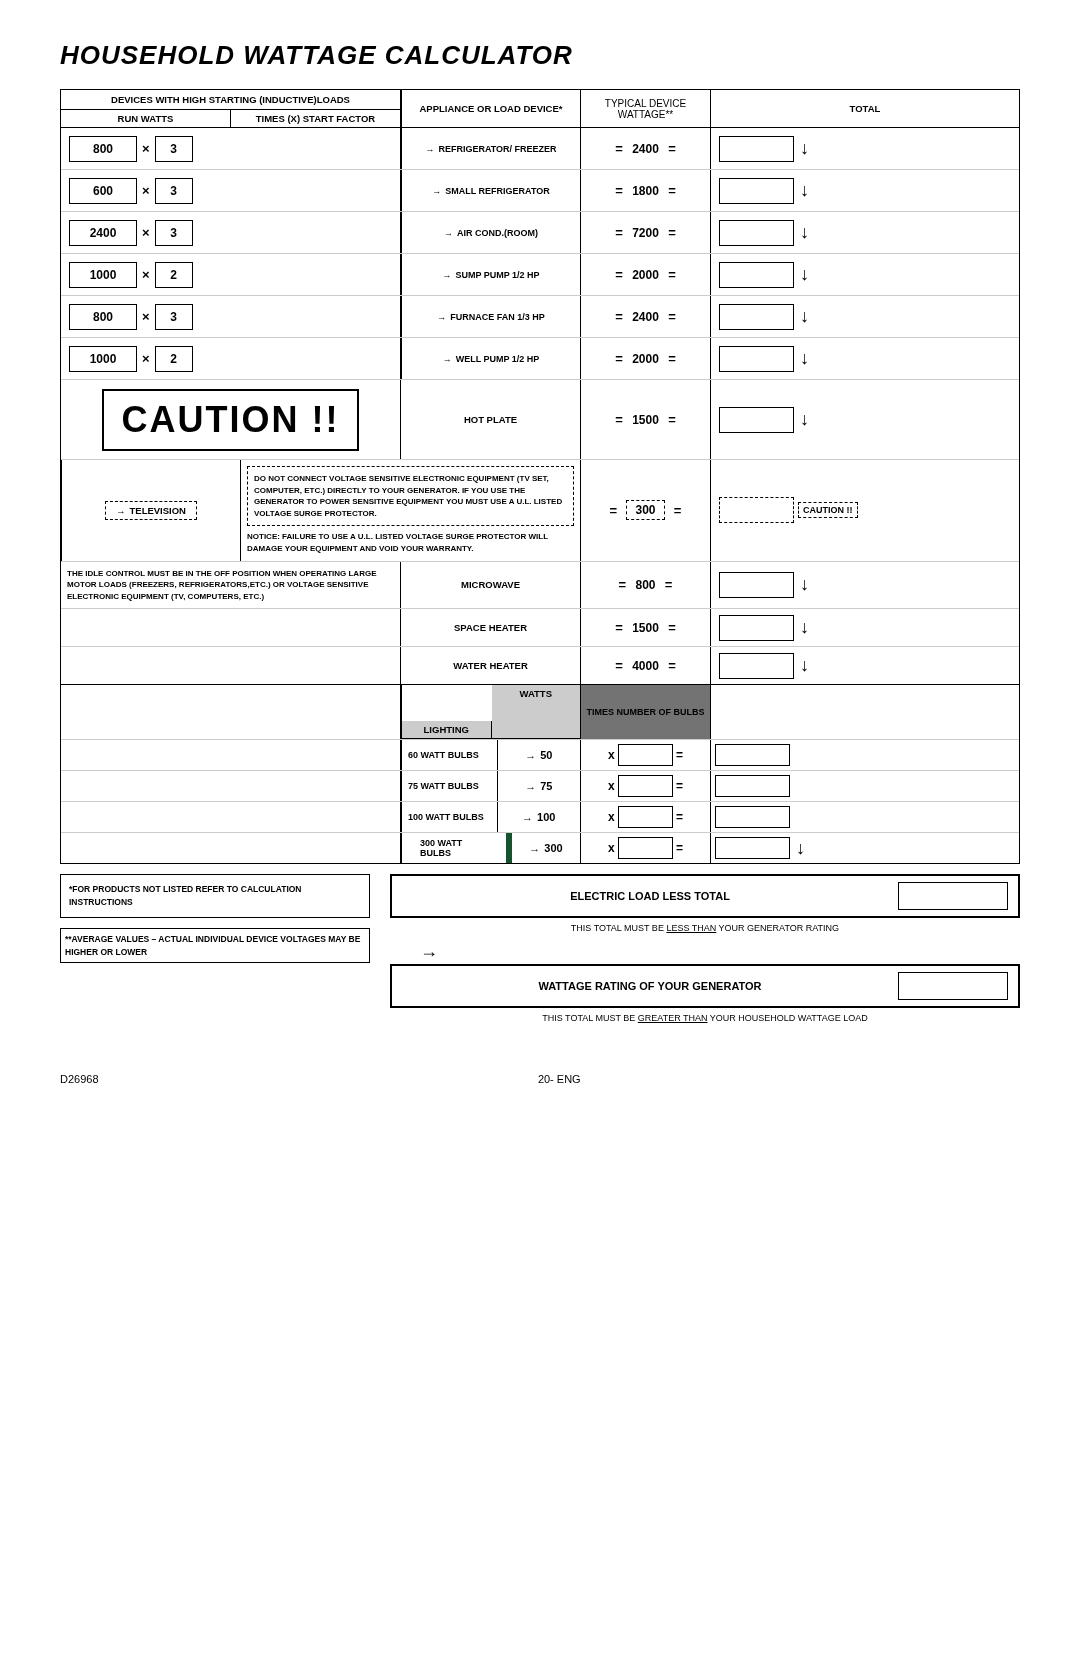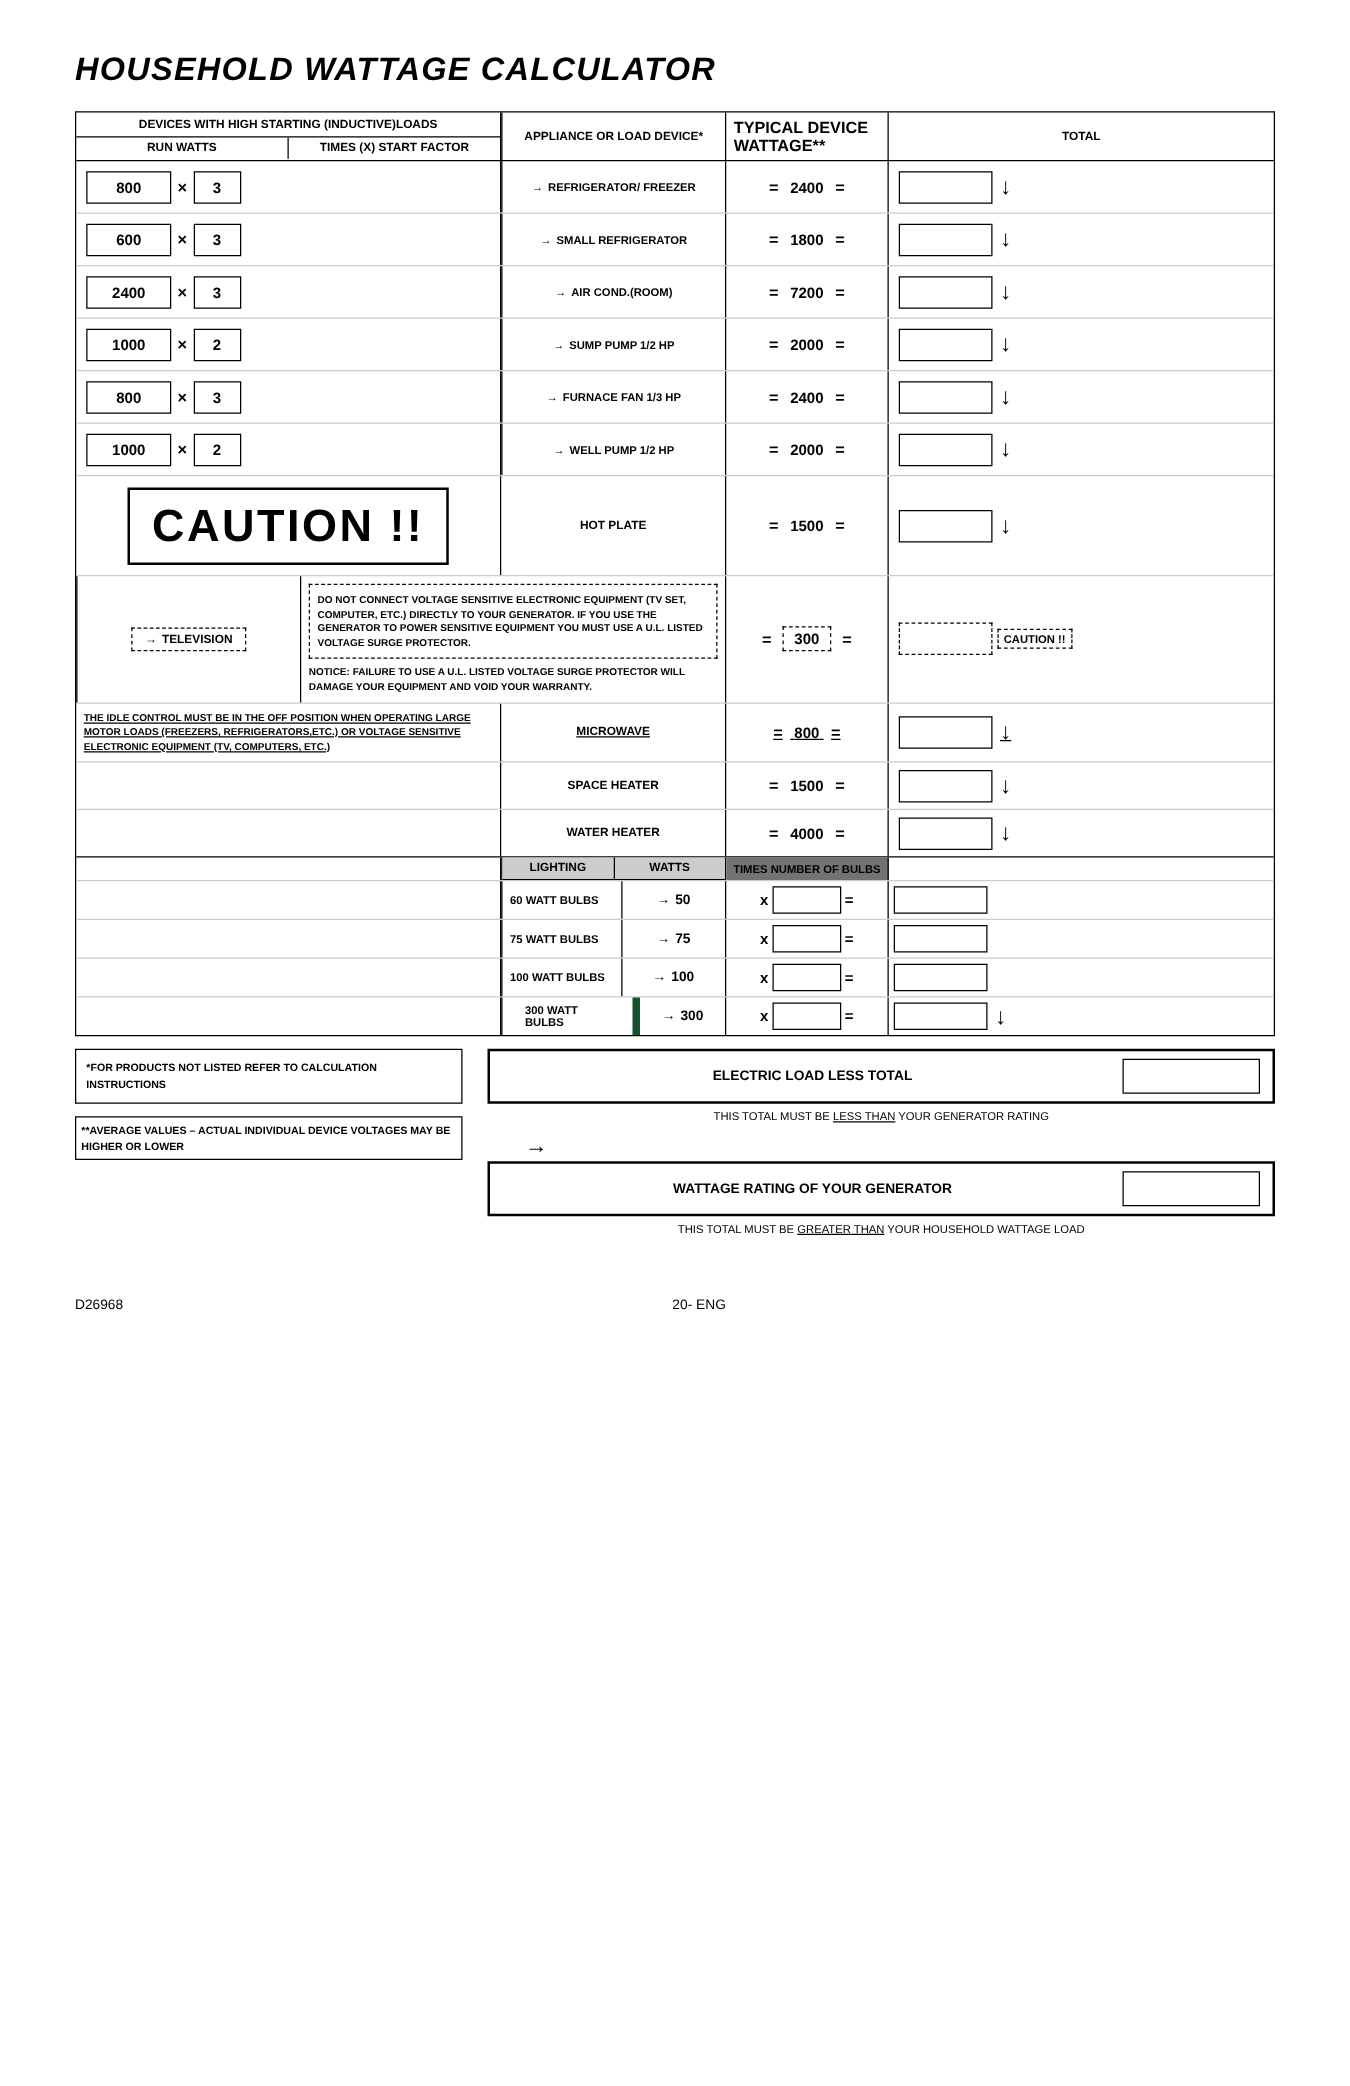--- a/index.html
+++ b/index.html
@@ -79,23 +79,23 @@
       font-weight: bold;
       font-size: 9.5px;
       padding: 4px 6px;
       display: flex;
       align-items: center;
       justify-content: center;
     }
     .hdr-wattage {
       flex: 0 0 130px;
       border-right: 1.5px solid #000;
-      text-align: left;
-      font-weight: bold;
-      font-size: 13px;
+      text-align: center;
+      font-weight: normal;
+      font-size: 10px;
       padding: 4px 6px;
       display: flex;
       align-items: center;
       justify-content: center;
     }
     .hdr-total {
       flex: 1;
       text-align: center;
       font-weight: bold;
       font-size: 9.5px;
@@ -383,21 +383,21 @@
         <span class="eq-sign">=</span>&nbsp;
         <span style="border:1.5px dashed #000;padding:2px 8px;">300</span>&nbsp;
         <span class="eq-sign">=</span>
       </div>
       <div style="flex:1;display:flex;align-items:center;padding:4px;">
         <div style="border:1.5px dashed #000;width:75px;height:26px;margin-left:4px;"></div>
         <div style="margin-left:4px;font-size:9px;font-weight:bold;border:1.5px dashed #000;padding:2px 4px;">CAUTION !!</div>
       </div>
     </div>
 
-    <div style="display:flex;border-bottom:0.5px solid #ccc;min-height:38px;text-decoration:underline;">
+    <div style="display:flex;border-bottom:0.5px solid #ccc;min-height:38px;">
       <div style="flex:0 0 340px;border-right:1.5px solid #000;padding:6px;display:flex;align-items:flex-start;">
         <span style="font-size:8px;font-weight:bold;line-height:1.45;">THE IDLE CONTROL MUST BE IN THE OFF POSITION WHEN OPERATING LARGE MOTOR LOADS (FREEZERS, REFRIGERATORS,ETC.) OR VOLTAGE SENSITIVE ELECTRONIC EQUIPMENT (TV, COMPUTERS, ETC.)</span>
       </div>
       <div style="flex:0 0 180px;border-right:1.5px solid #000;display:flex;align-items:center;justify-content:center;font-size:9.5px;font-weight:bold;text-align:center;padding:4px;">MICROWAVE</div>
       <div style="flex:0 0 130px;border-right:1.5px solid #000;display:flex;align-items:center;justify-content:center;font-weight:bold;font-size:12px;">
         <span class="eq-sign">=</span>&nbsp;
         <span>800</span>&nbsp;
         <span class="eq-sign">=</span>
       </div>
       <div style="flex:1;display:flex;align-items:center;padding:4px;">
@@ -433,21 +433,21 @@
         <div style="margin-left:6px;font-size:18px;">↓</div>
       </div>
     </div>
 
     <div style="display:flex;border-bottom:0.5px solid #ccc;">
 
       <div style="flex:0 0 340px;border-right:1.5px solid #000;"></div>
 
       <div style="flex:0 0 180px;border-right:1.5px solid #000;border-left:1.5px solid #000;">
         <div style="display:flex;border-bottom:1px solid #000;">
-          <div style="flex:1;text-align:center;font-weight:bold;font-size:9.5px;padding:3px;border-right:1px solid #000;background:#ccc;">LIGHTING</div>
+          <div style="flex:1;text-align:center;font-weight:bold;font-size:9.5px;padding:3px;border-right:1px solid #000;background:#ccc;margin-top:36px;">LIGHTING</div>
           <div style="flex:1;text-align:center;font-weight:bold;font-size:9.5px;padding:3px;background:#ccc;">WATTS</div>
         </div>
       </div>
 
       <div style="flex:0 0 130px;border-right:1.5px solid #000;display:flex;align-items:center;justify-content:center;text-align:center;font-weight:bold;font-size:9px;padding:3px;background:#737373;">TIMES NUMBER OF BULBS</div>
 
       <div style="flex:1;"></div>
     </div>
 
     <div style="display:flex;border-bottom:0.5px solid #ccc;min-height:30px;">

